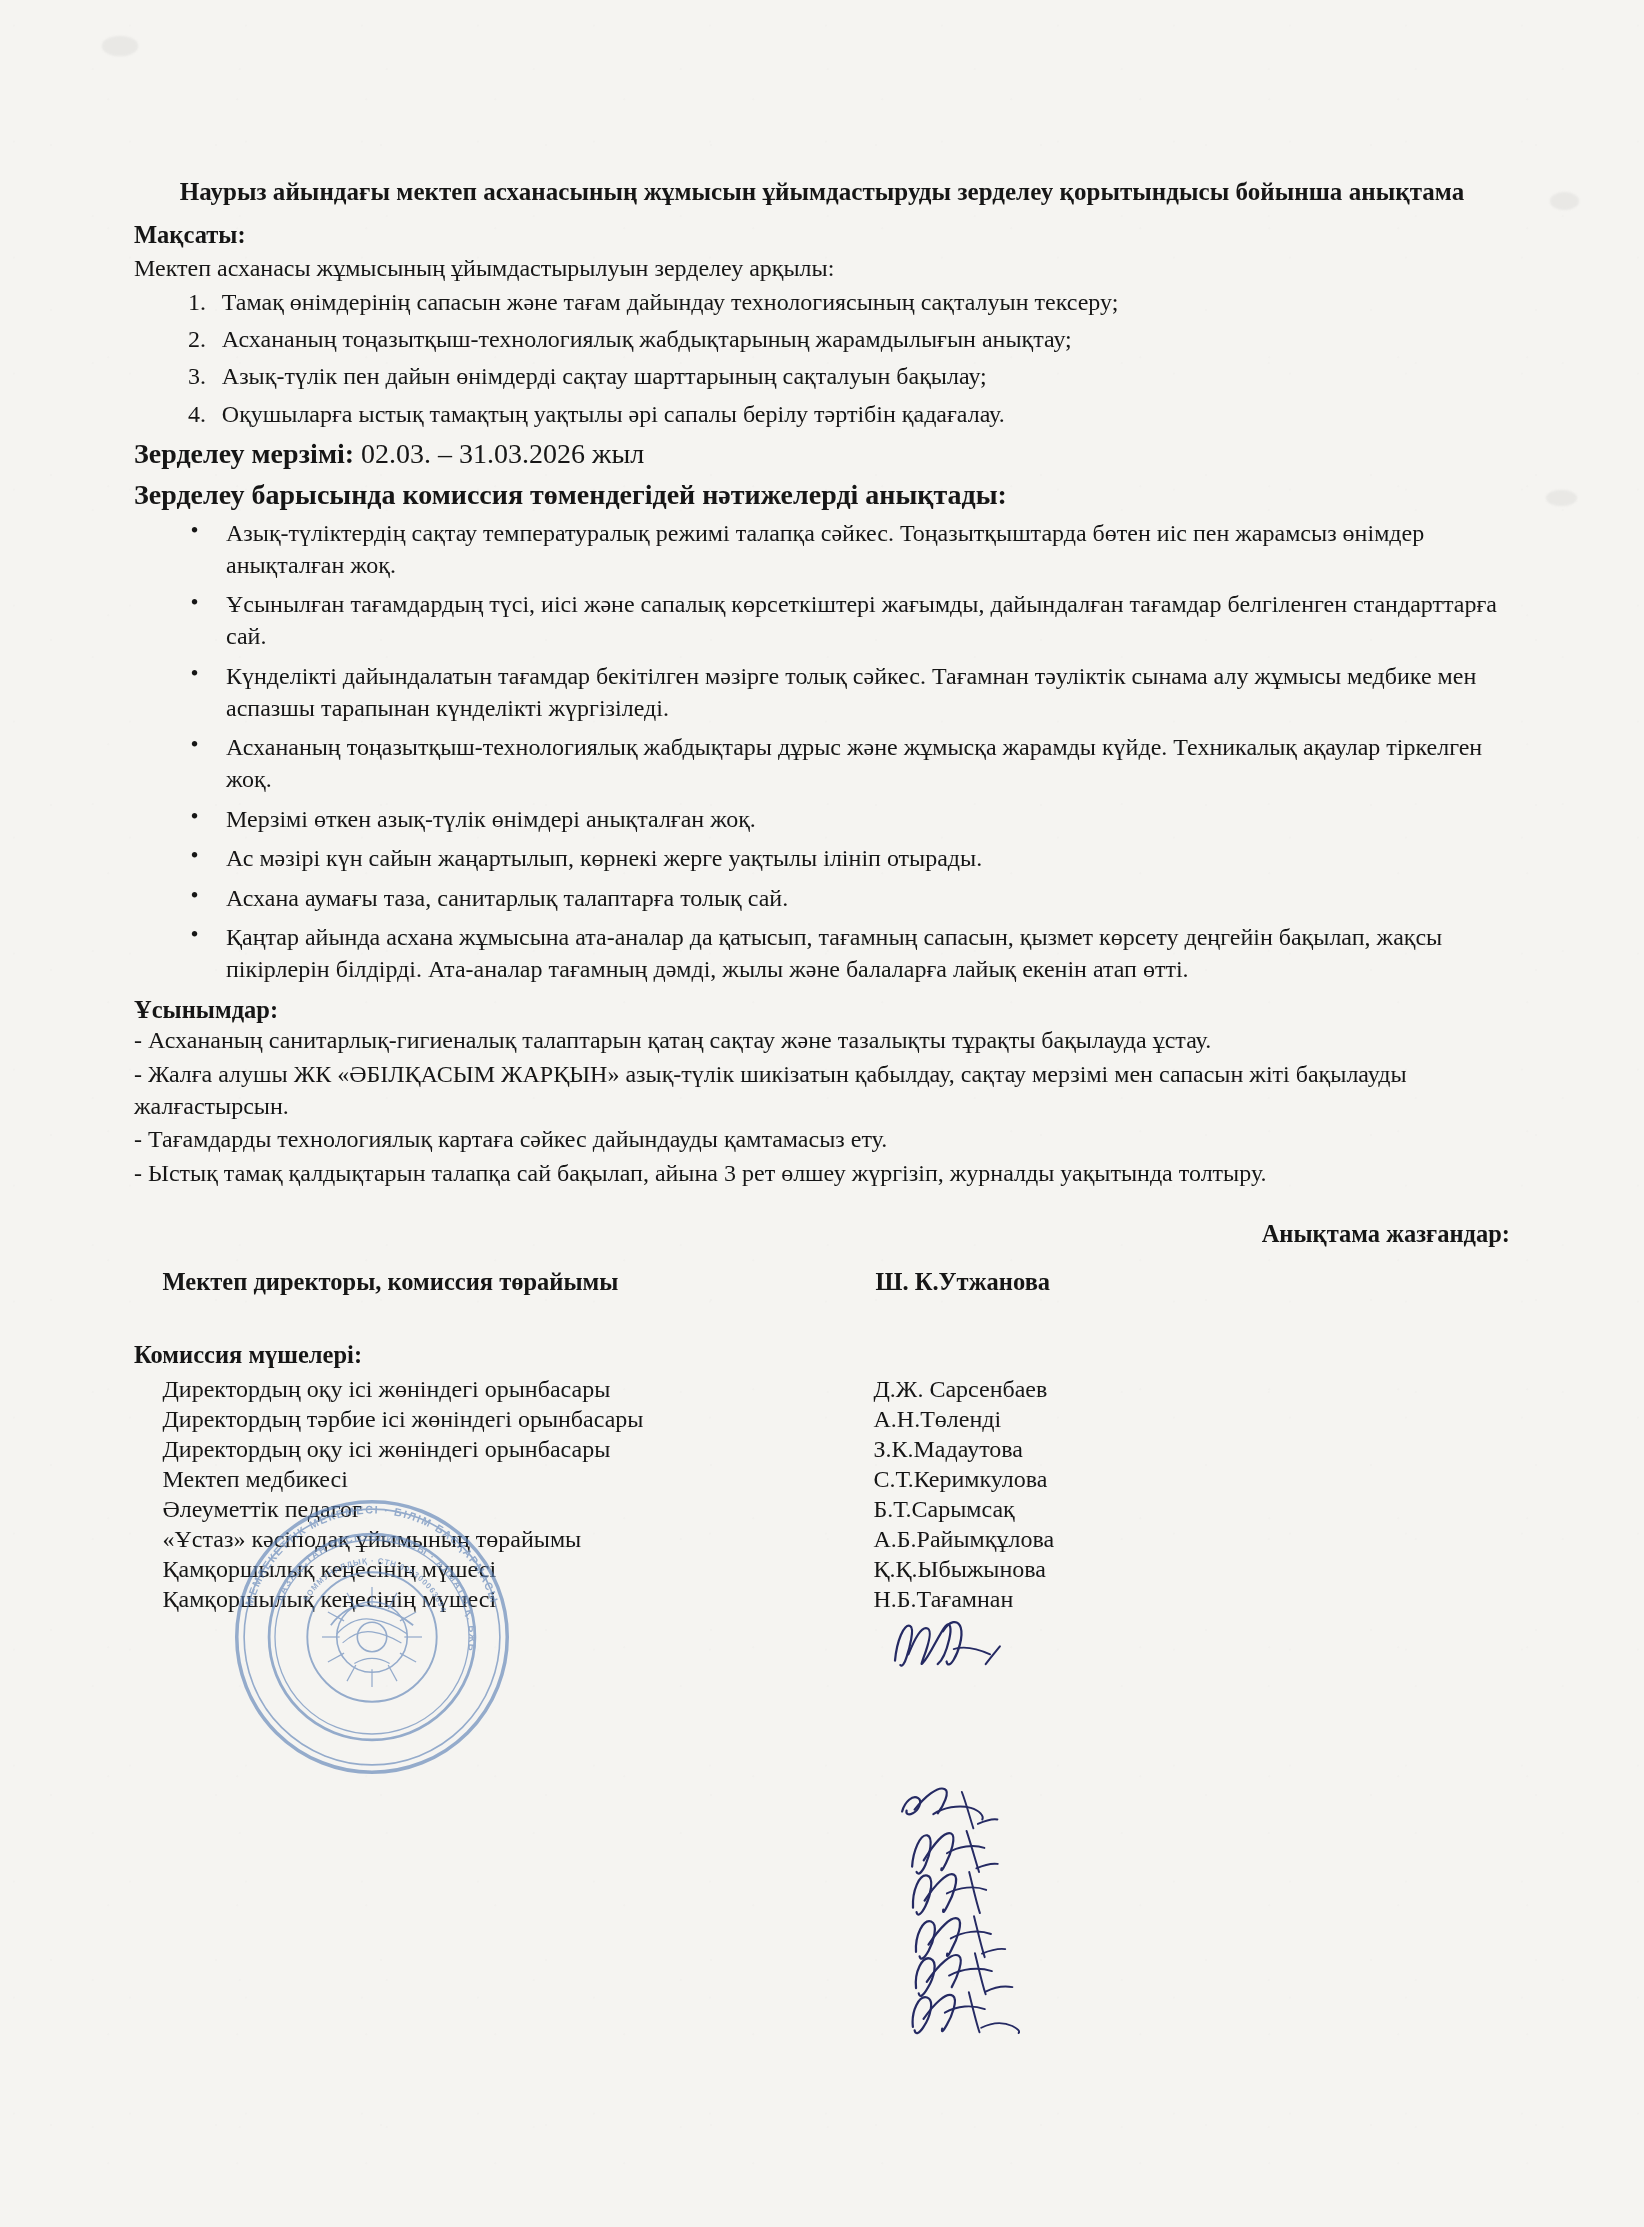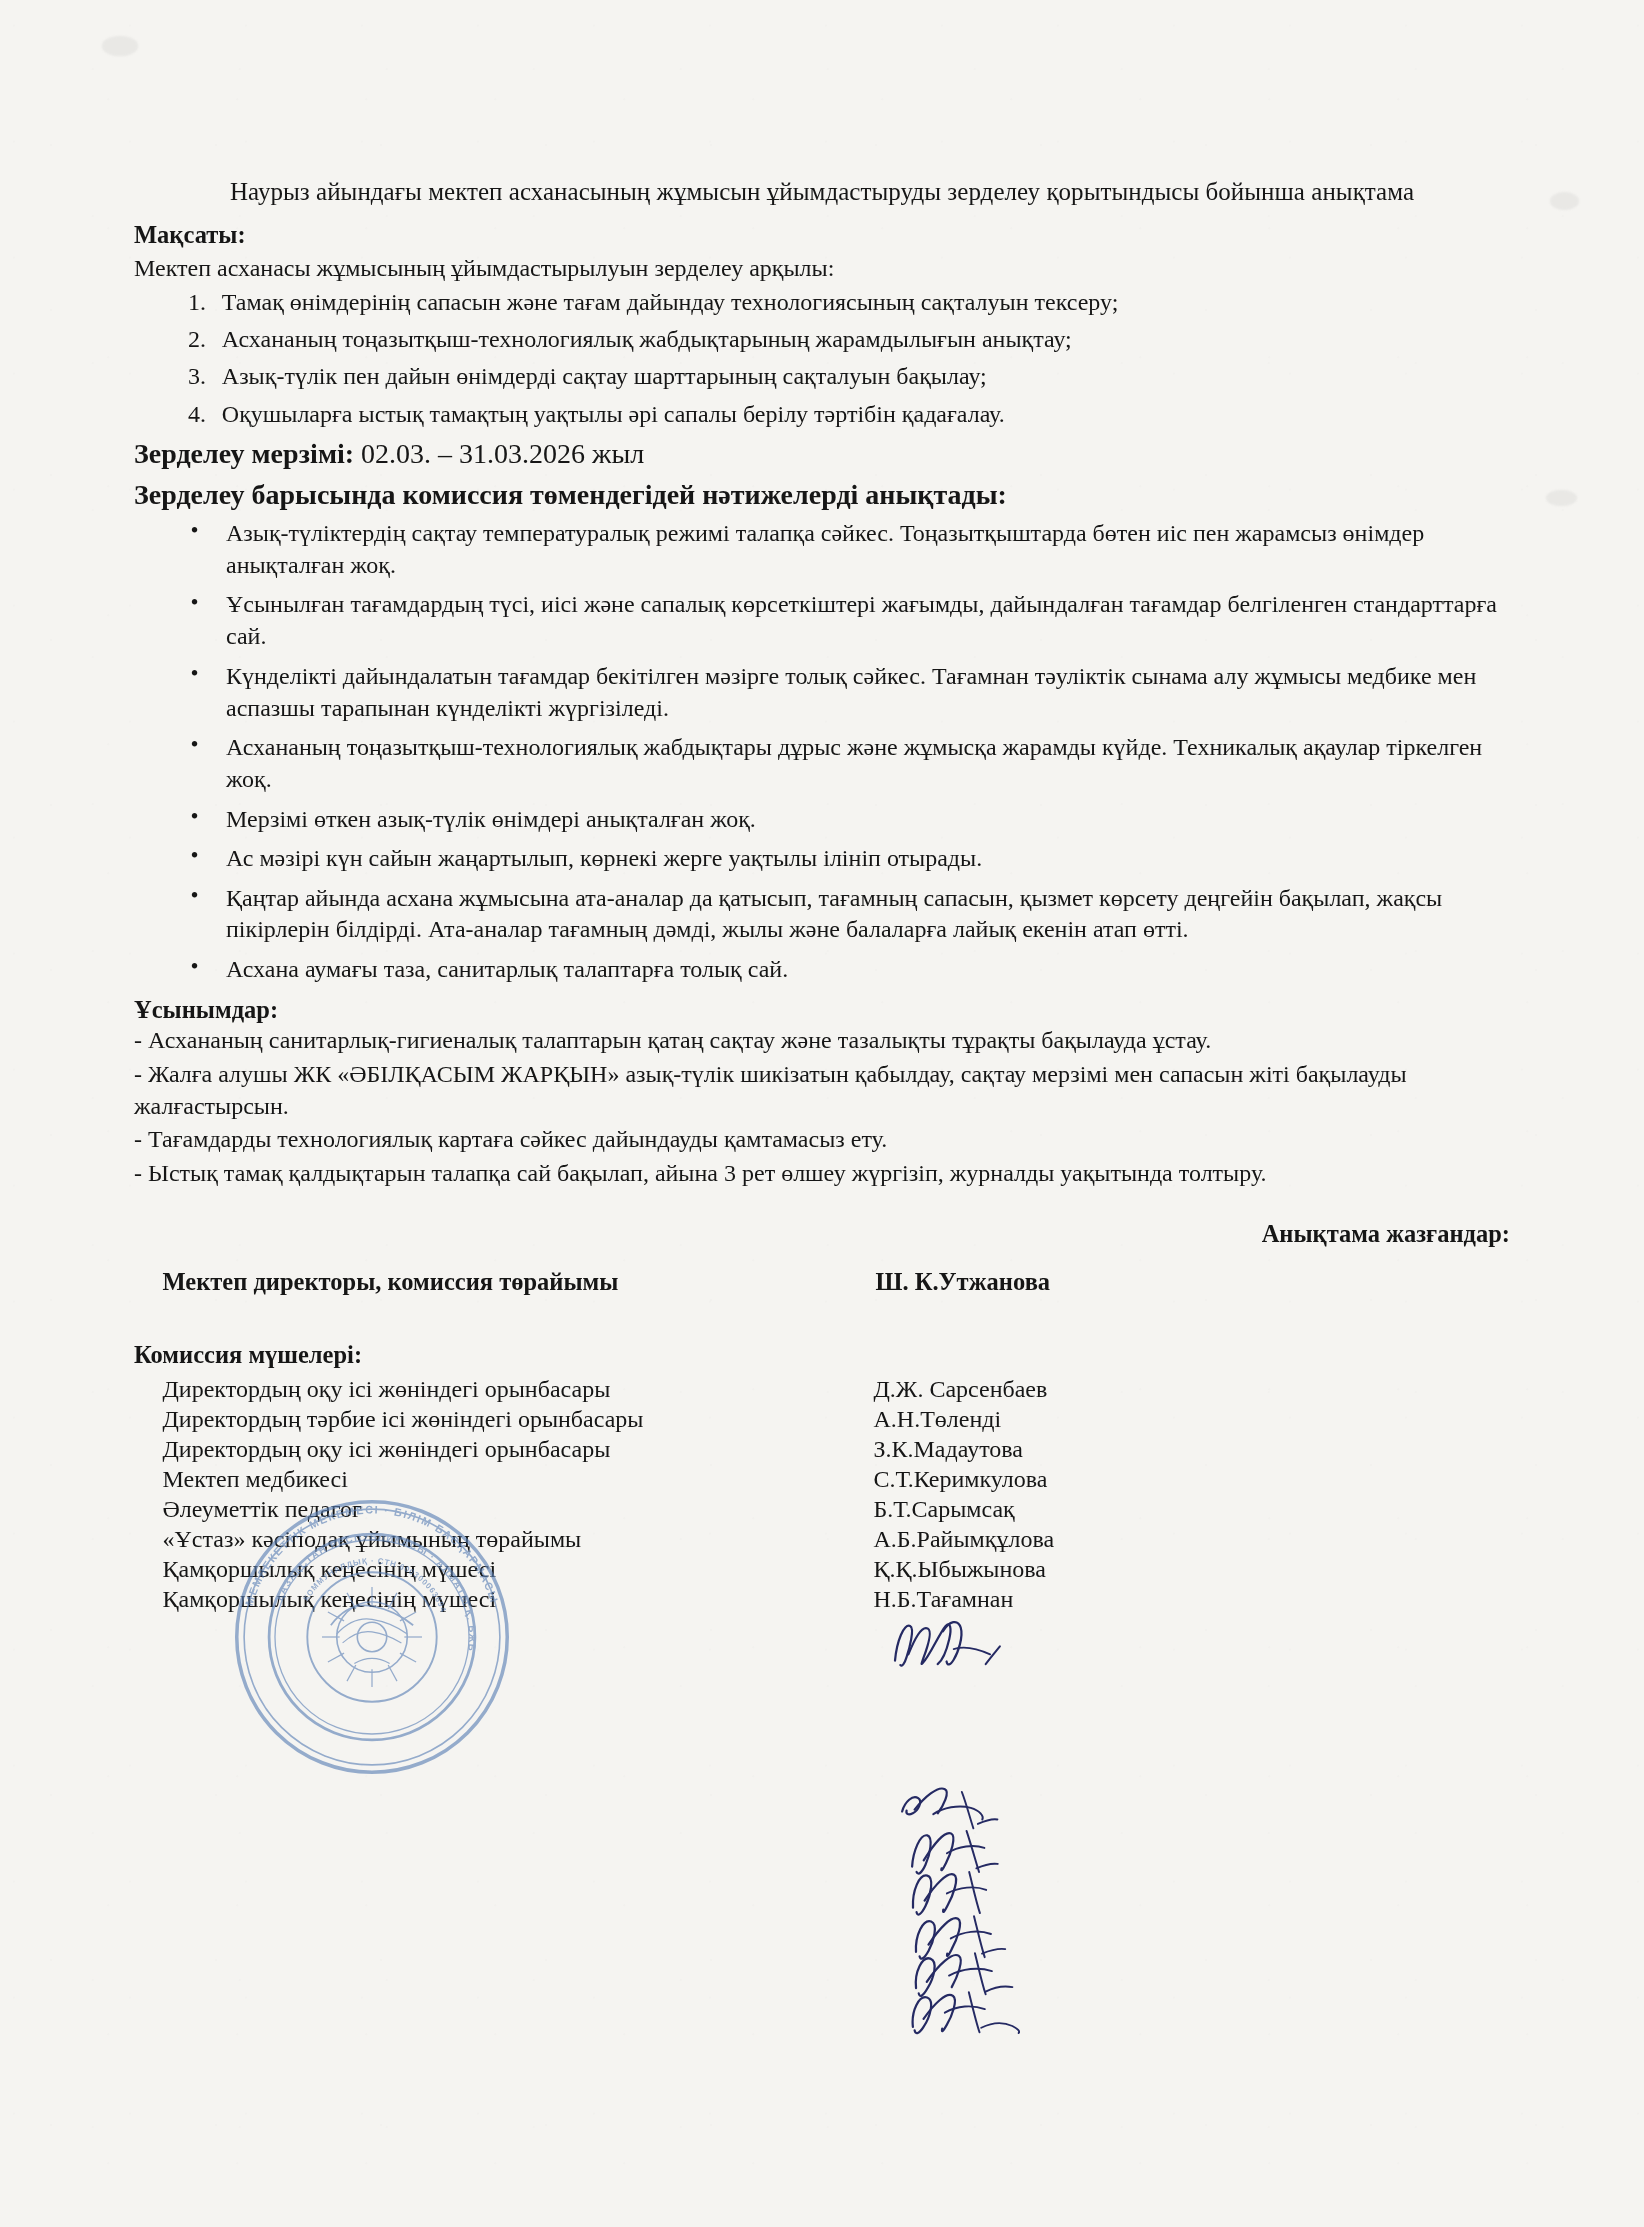--- a/index.html
+++ b/index.html
@@ -32,21 +32,21 @@
     z-index: 0;
   }
   .sheet {
     position: relative;
     z-index: 2;
     padding: 176px 134px 0 134px;
   }
 
   .doc-title {
     font-size: 25px;
-    font-weight: normal;
+    font-weight: bold;
     text-align: center;
     line-height: 1.30;
     margin: 0 18px 11.6px 18px;
     letter-spacing: 0.04px;
   }
 
   .h-bold {
     font-size: 24.5px;
     font-weight: bold;
     margin: 0 0 1.8px 0;
@@ -209,22 +209,22 @@
 
     <div class="meta-line">Зерделеу барысында комиссия төмендегідей нәтижелерді анықтады:</div>
 
     <ul class="findings">
       <li>Азық-түліктердің сақтау температуралық режимі талапқа сәйкес. Тоңазытқыштарда бөтен иіс пен жарамсыз өнімдер анықталған жоқ.</li>
       <li>Ұсынылған тағамдардың түсі, иісі және сапалық көрсеткіштері жағымды, дайындалған тағамдар белгіленген стандарттарға сай.</li>
       <li>Күнделікті дайындалатын тағамдар бекітілген мәзірге толық сәйкес. Тағамнан тәуліктік сынама алу жұмысы медбике мен аспазшы тарапынан күнделікті жүргізіледі.</li>
       <li>Асхананың тоңазытқыш-технологиялық жабдықтары дұрыс және жұмысқа жарамды күйде. Техникалық ақаулар тіркелген жоқ.</li>
       <li>Мерзімі өткен азық-түлік өнімдері анықталған жоқ.</li>
       <li>Ас мәзірі күн сайын жаңартылып, көрнекі жерге уақтылы ілініп отырады.</li>
+      <li>Асхана аумағы таза, санитарлық талаптарға толық сай.</li>
       <li>Қаңтар айында асхана жұмысына ата-аналар да қатысып, тағамның сапасын, қызмет көрсету деңгейін бақылап, жақсы пікірлерін білдірді. Ата-аналар тағамның дәмді, жылы және балаларға лайық екенін атап өтті.</li>
-      <li>Асхана аумағы таза, санитарлық талаптарға толық сай.</li>
     </ul>
 
     <div class="rec-head">Ұсынымдар:</div>
     <div class="rec">- Асхананың санитарлық-гигиеналық талаптарын қатаң сақтау және тазалықты тұрақты бақылауда ұстау.</div>
     <div class="rec">- Жалға алушы ЖК «ӘБІЛҚАСЫМ ЖАРҚЫН» азық-түлік шикізатын қабылдау, сақтау мерзімі мен сапасын жіті бақылауды жалғастырсын.</div>
     <div class="rec">- Тағамдарды технологиялық картаға сәйкес дайындауды қамтамасыз ету.</div>
     <div class="rec">- Ыстық тамақ қалдықтарын талапқа сай бақылап, айына 3 рет өлшеу жүргізіп, журналды уақытында толтыру.</div>
 
     <div class="sign-head">Анықтама жазғандар:</div>
 

